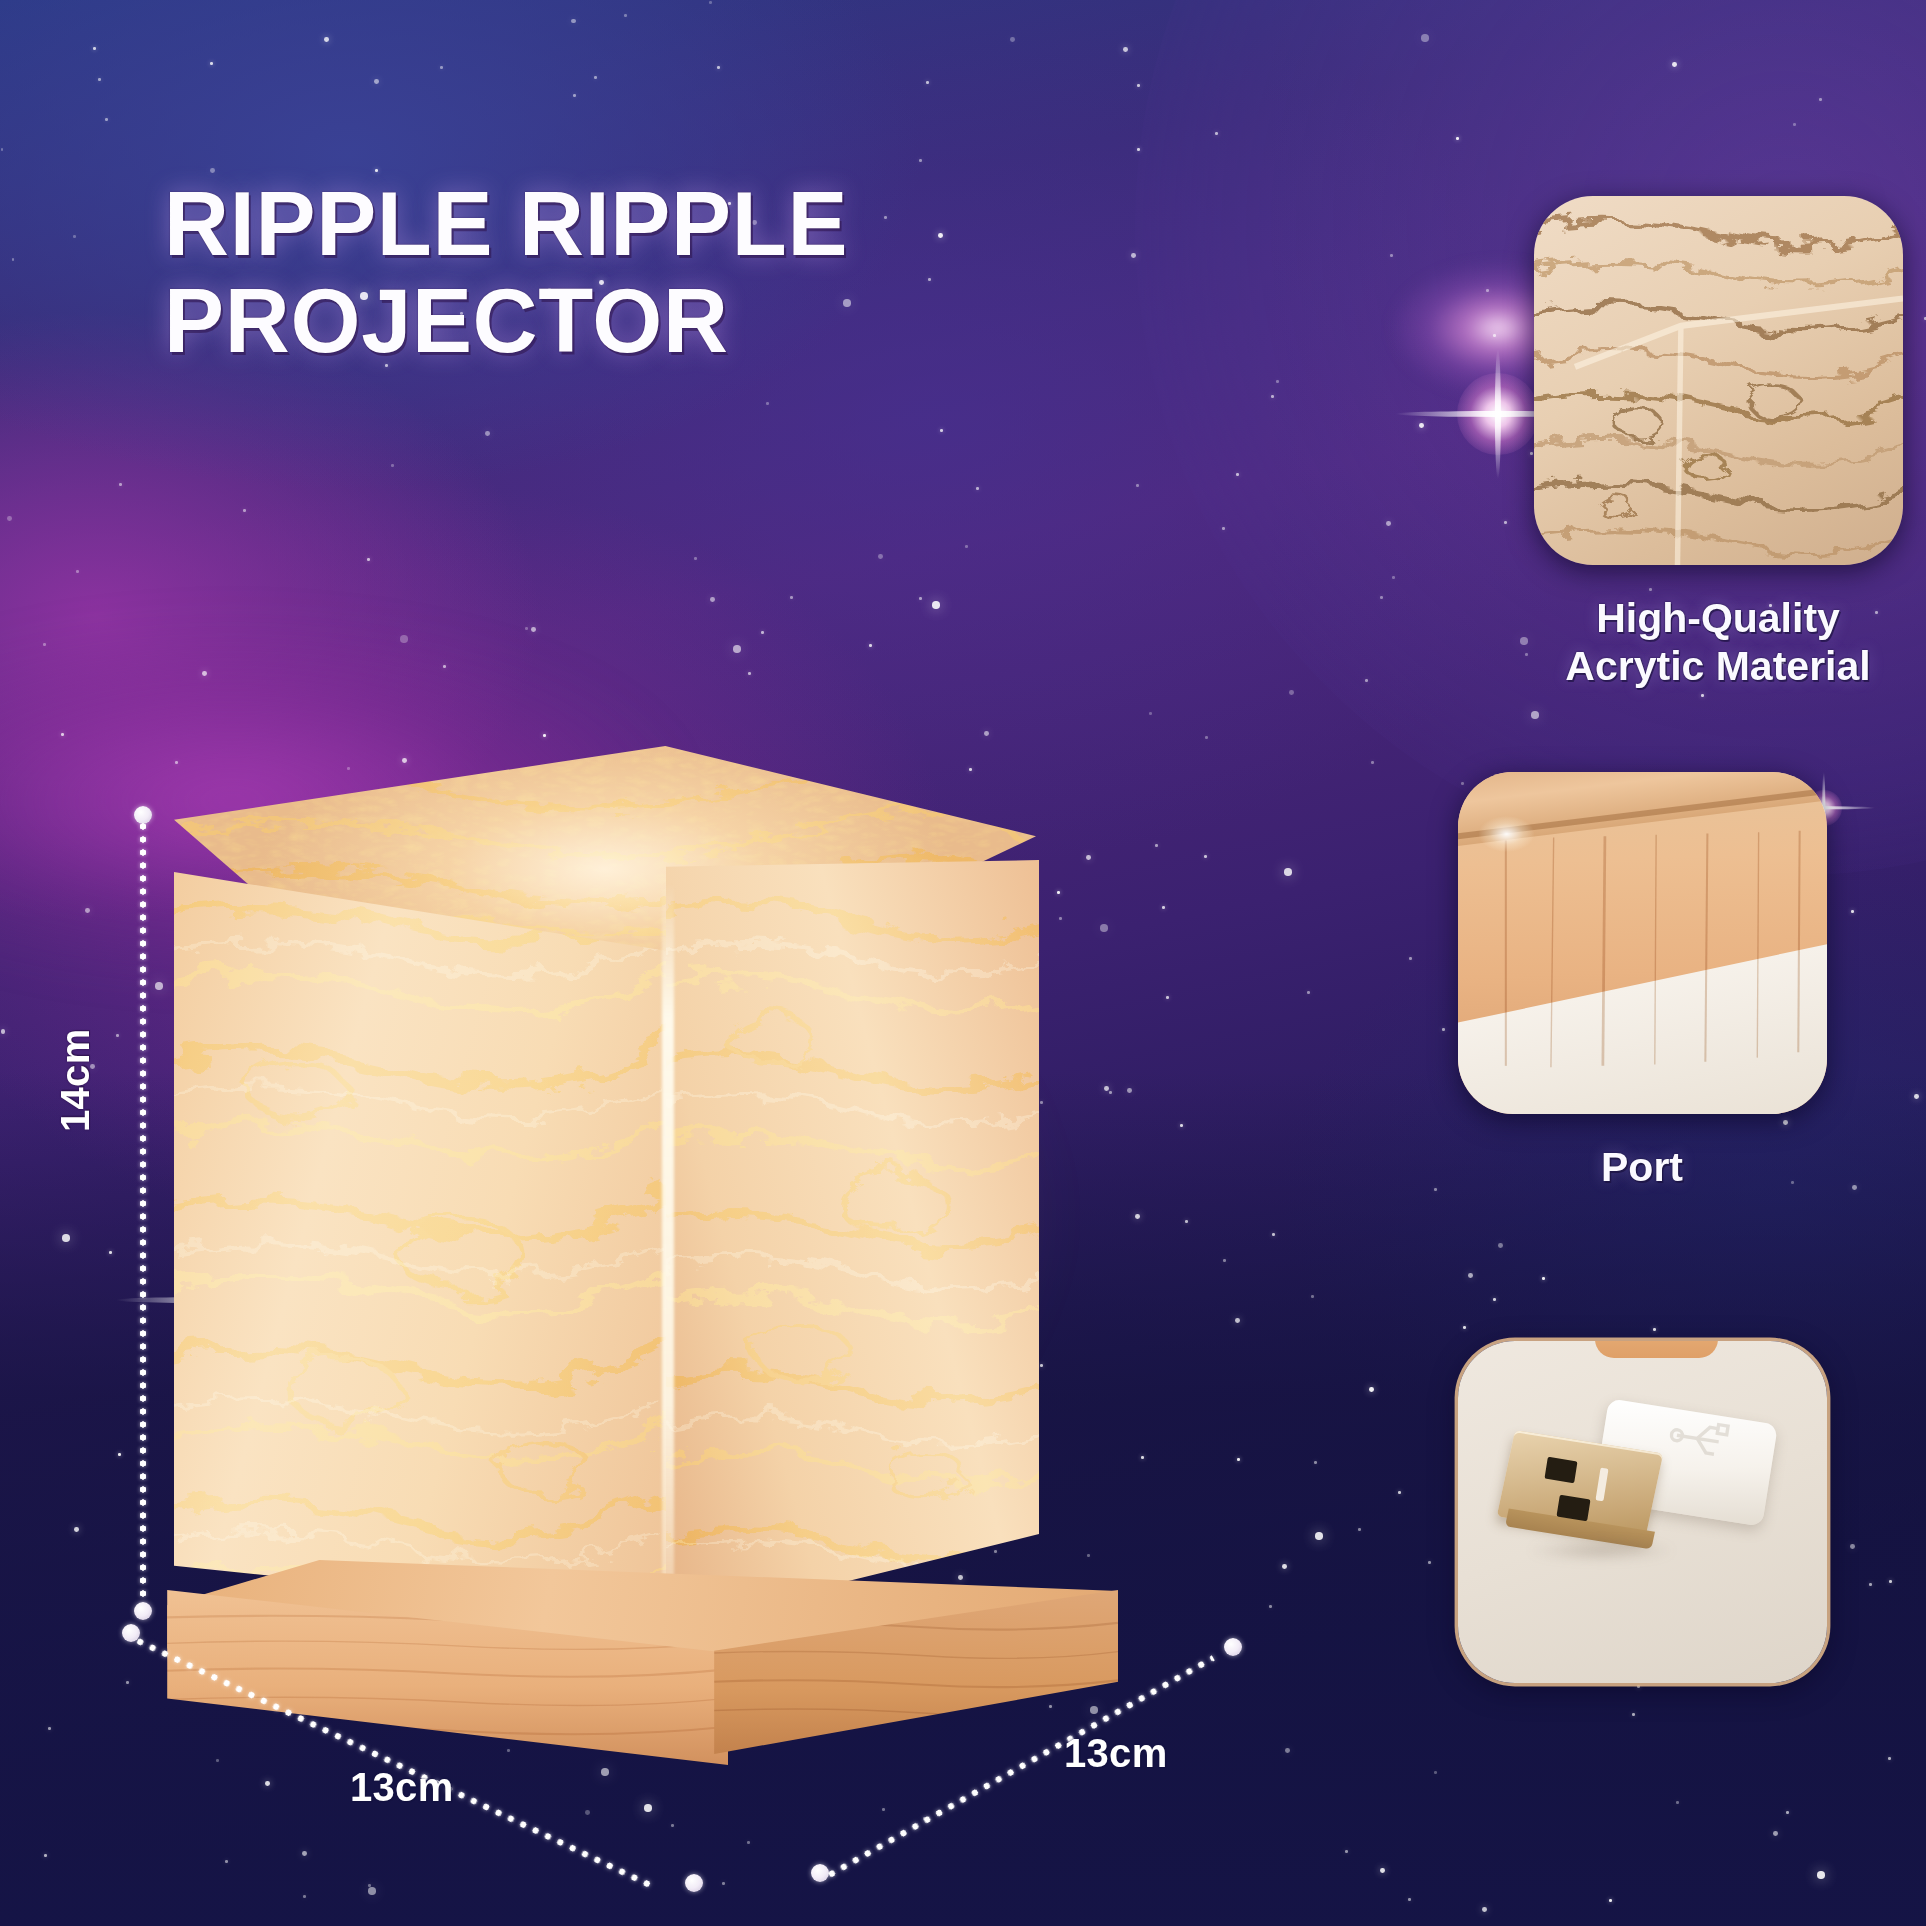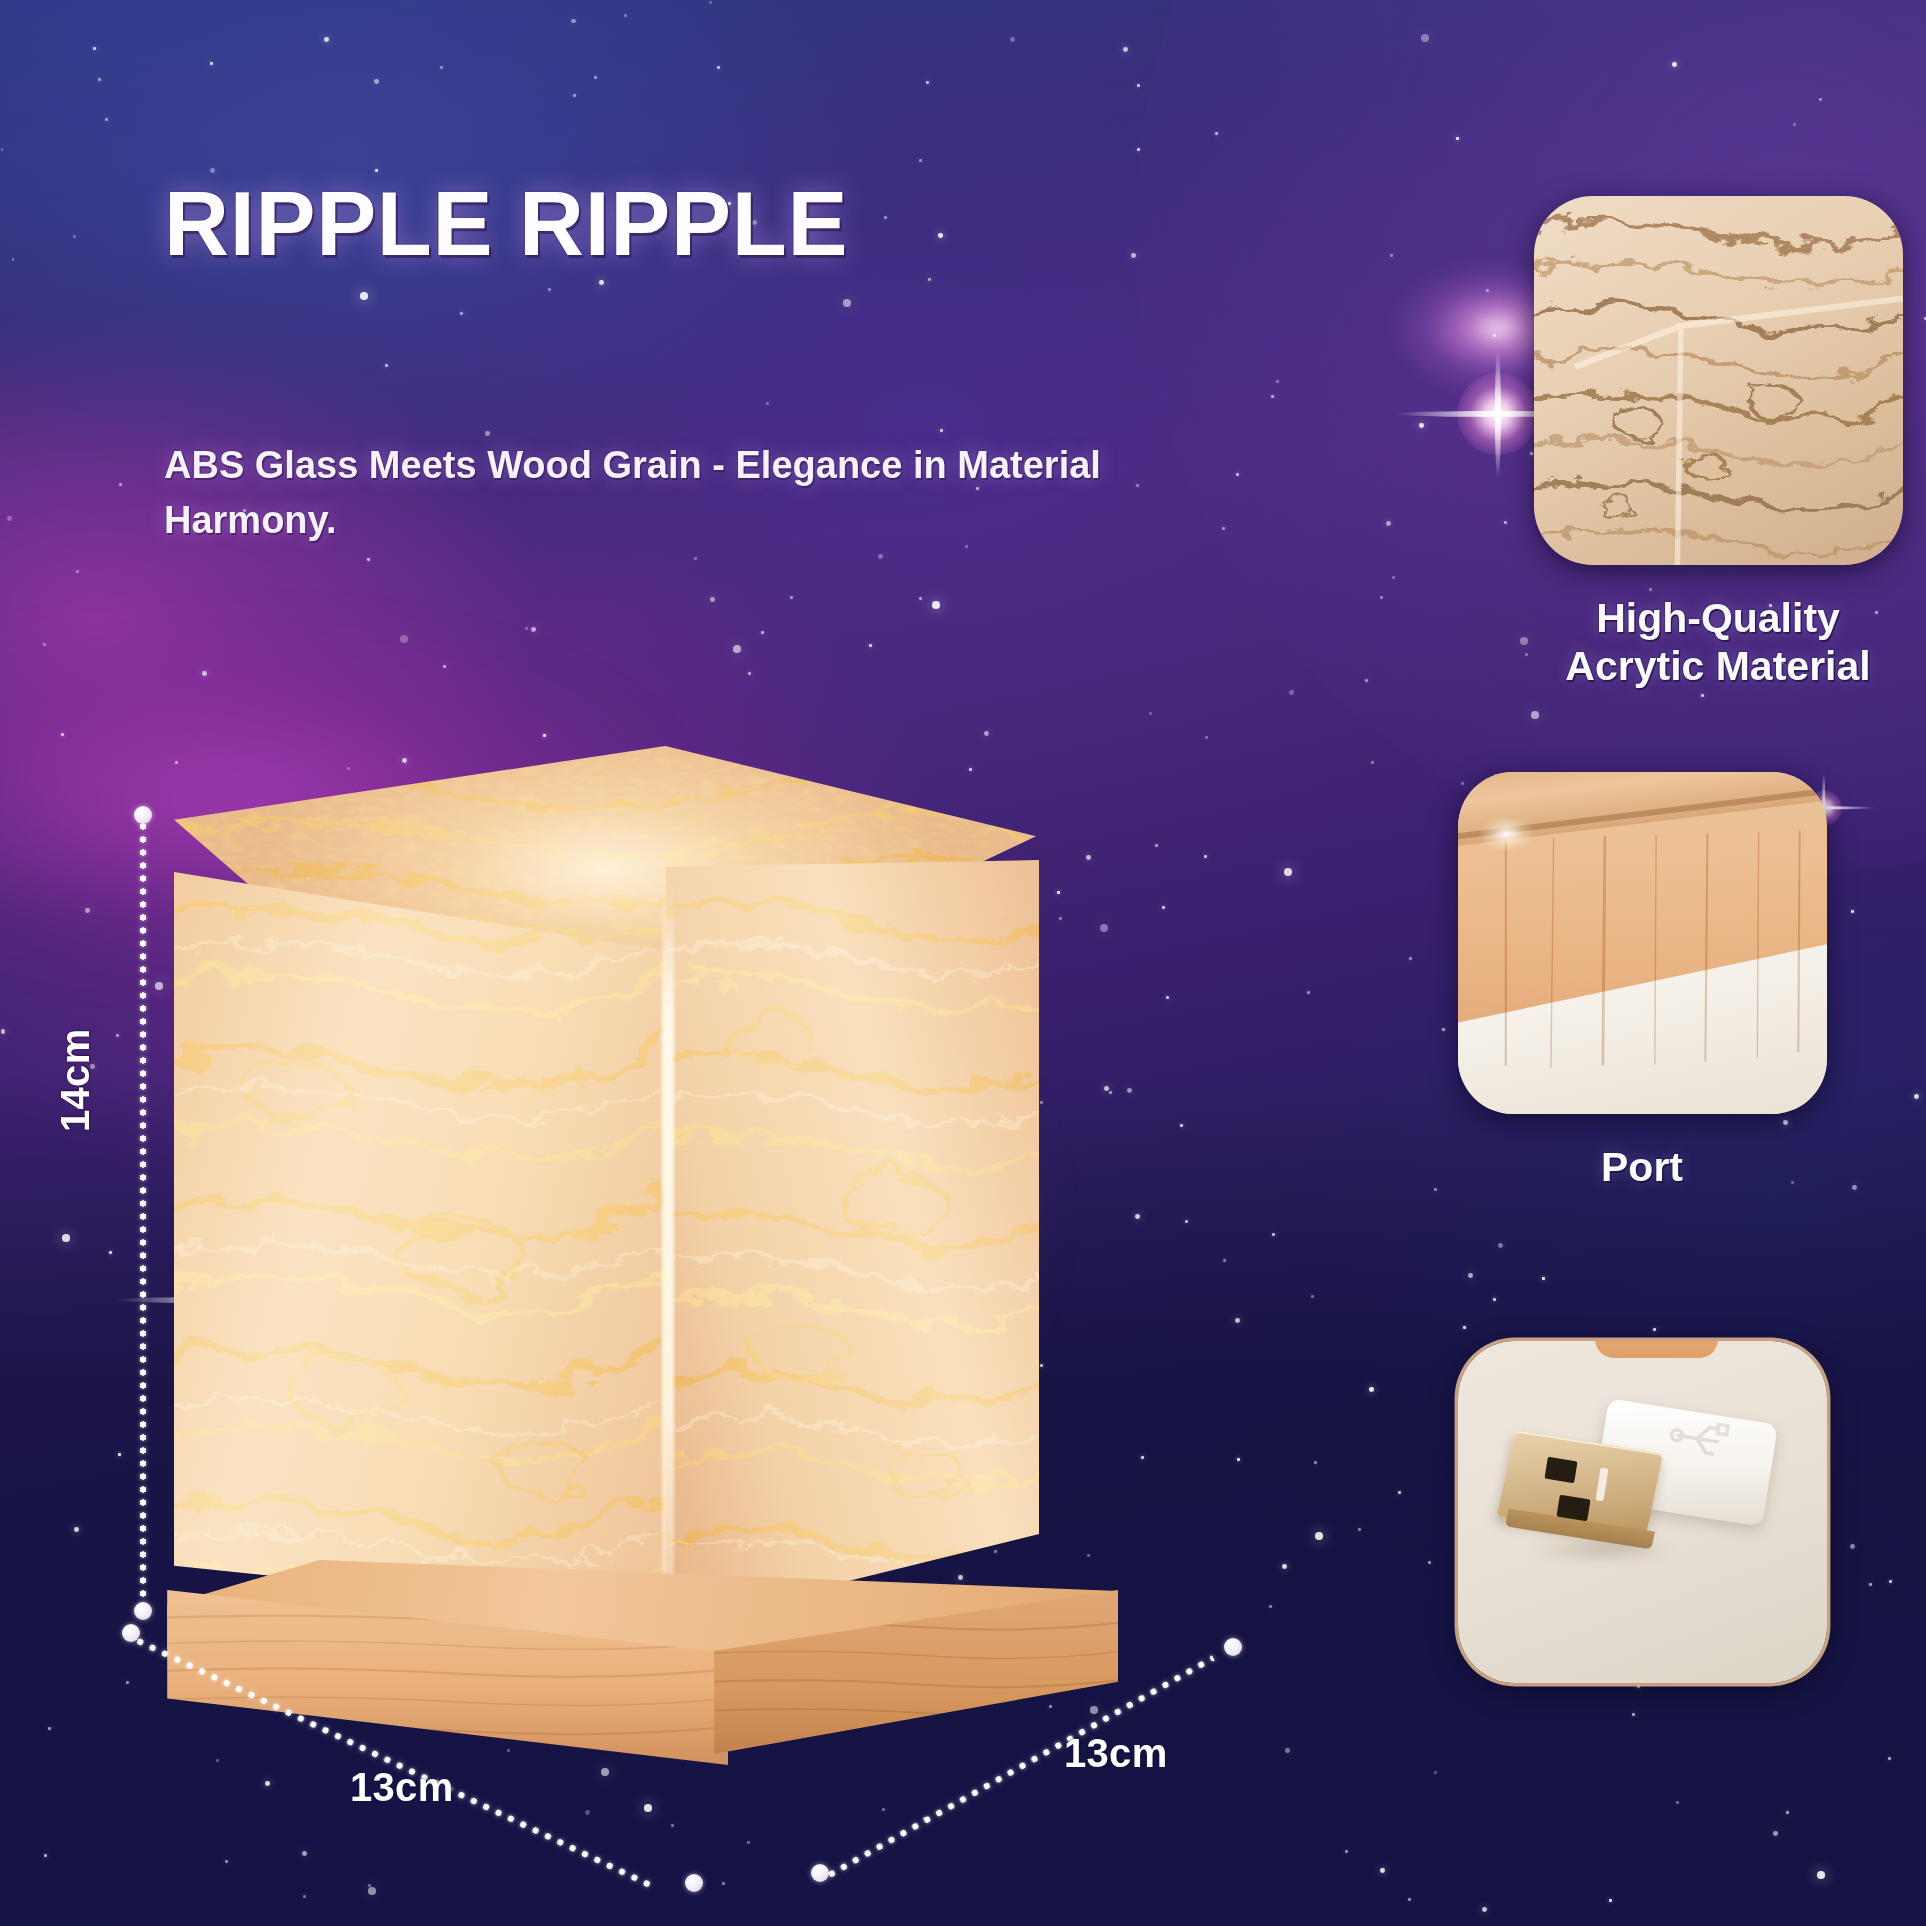--- a/index.html
+++ b/index.html
@@ -486,22 +486,22 @@
   </div>
 
   <div class="sparkle" style="left:1772px; top:756px; width:103px; height:103px;">
     <b style="width:36px;height:36px;"></b>
     <i style="width:103px;height:3.4px;"></i>
     <i class="v" style="width:3.4px;height:72px;"></i>
   </div>
 
   <div id="headline">
     <div class="h1line">RIPPLE RIPPLE</div>
-  </div>
-  <div id="subtitle">ABS Glass Meets Wood Grain - Elegance in Material Harmony.</div>
+    <div class="h1line">PROJECTOR</div>
+  </div>
 
   <div id="lamp">
     <div class="lampglow"></div>
 
     <div class="face topface">
       <svg class="ripple" viewBox="0 0 1260 300" preserveAspectRatio="none">
         <defs>
           <filter id="ftop" x="0" y="0" width="100%" height="100%">
             <feTurbulence type="fractalNoise" baseFrequency="0.022 0.05" numOctaves="4" seed="12" result="t"></feTurbulence>
             <feDisplacementMap in="SourceGraphic" in2="t" scale="38"></feDisplacementMap>

